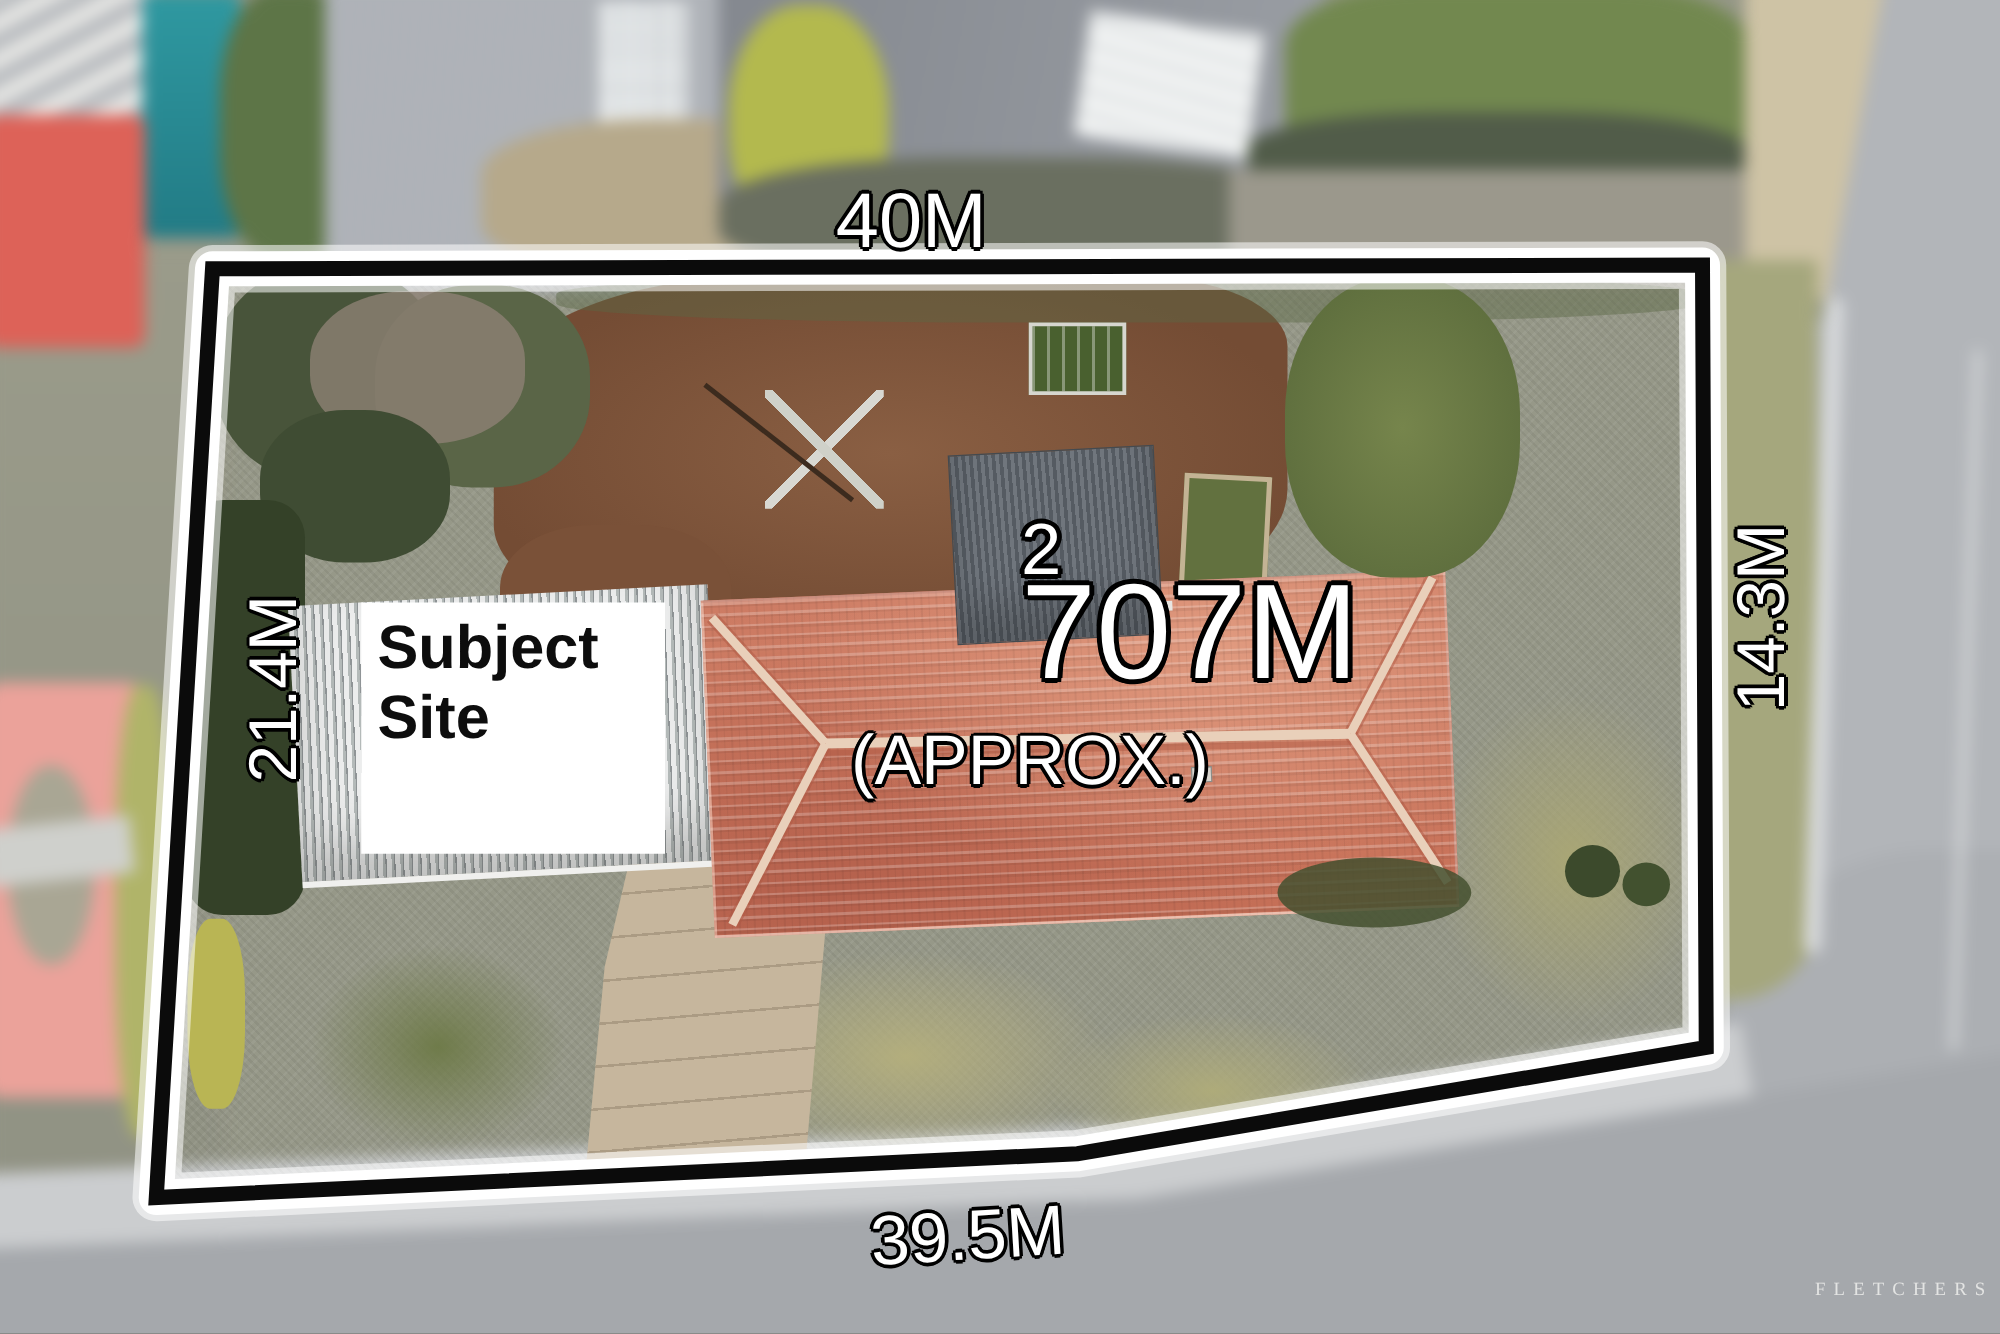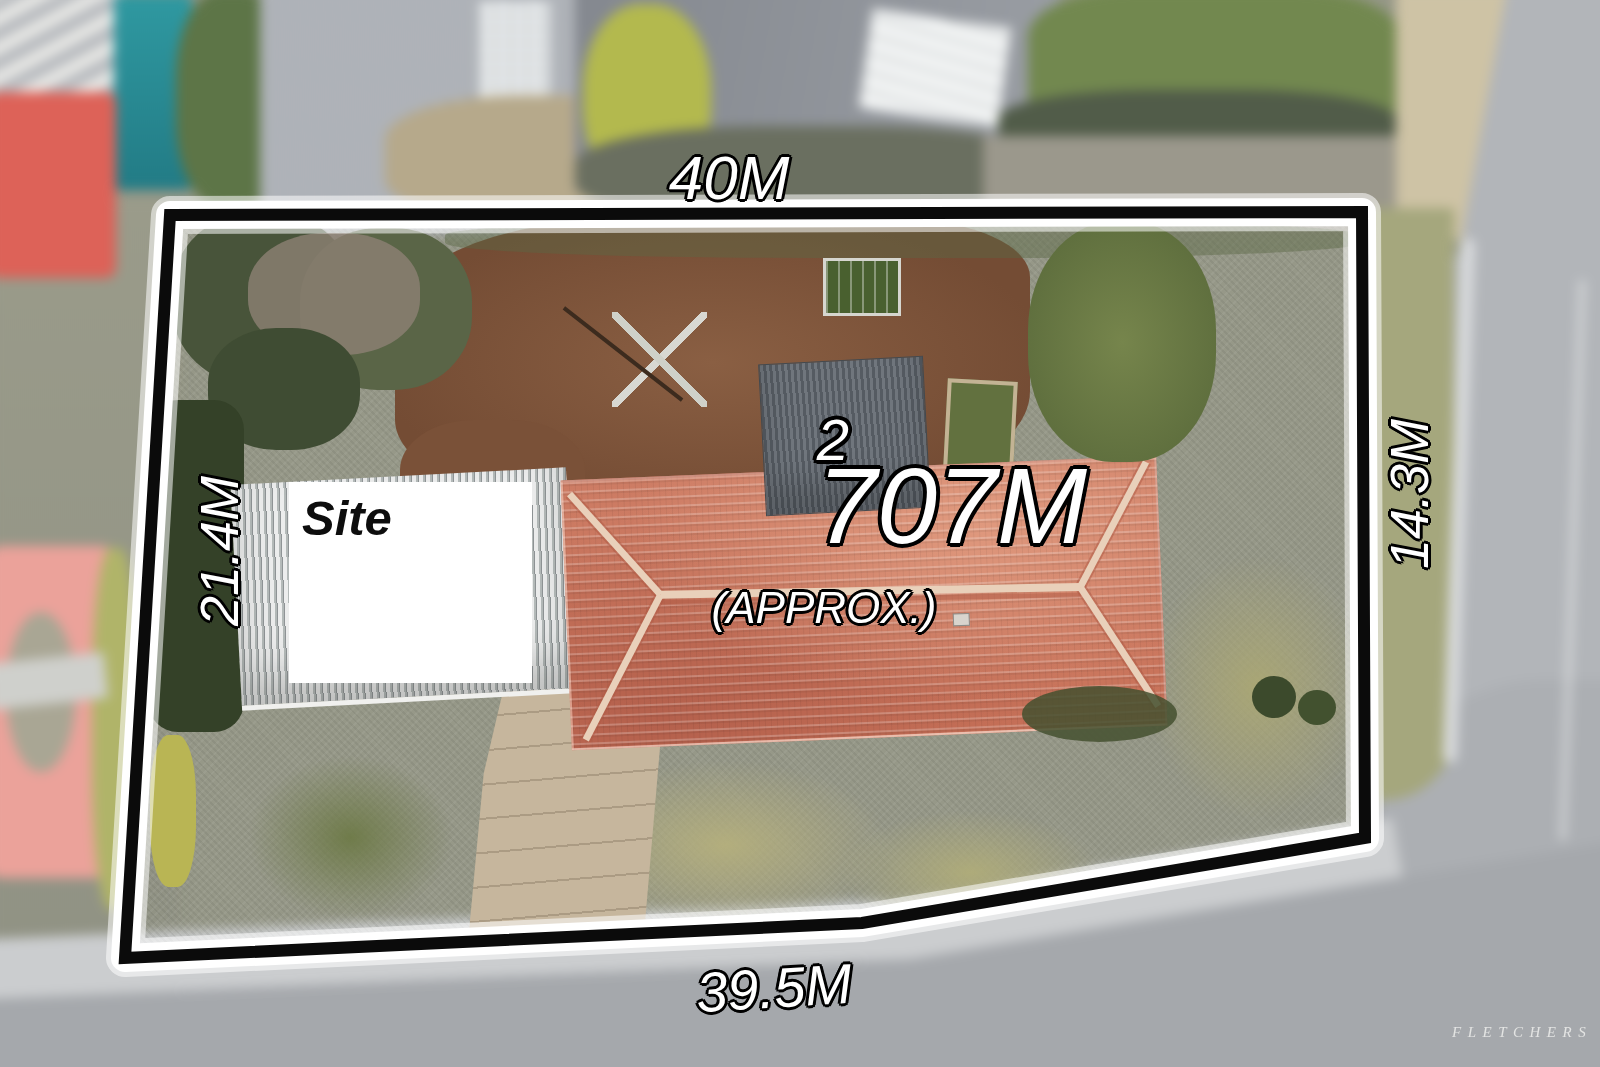--- a/index.html
+++ b/index.html
@@ -1,17 +1,17 @@
 <!DOCTYPE html>
 <html><head>
 <meta charset="utf-8">
 <style>
   html,body{margin:0;padding:0;background:#222;}
   .stage{position:relative;width:1600px;height:1067px;overflow:hidden;
-         background:#969888;font-family:"Liberation Sans",sans-serif;font-style:italic;}
+         background:#969888;font-family:"Liberation Sans",sans-serif;}
   .stage *{position:absolute;box-sizing:border-box;}
 
   
   .ext{inset:0;filter:blur(6px);z-index:1;}
   .striped-roof{left:-12px;top:-12px;width:135px;height:150px;
     background:repeating-linear-gradient(152deg,#ebebe8 0 12px,#b7babe 12px 26px);}
   .teal-shed{left:114px;top:-6px;width:78px;height:196px;background:linear-gradient(#2f99a1,#227b85);border-radius:6px;}
   .foliage-tl{left:176px;top:-10px;width:112px;height:218px;background:#5d7547;border-radius:40%;}
   .gray-roof{left:260px;top:-14px;width:318px;height:248px;background:#a8acb2;
     background-image:repeating-linear-gradient(24deg,rgba(255,255,255,.30) 0 3px,rgba(0,0,0,0) 3px 12px);}
@@ -118,21 +118,21 @@
                 2px 2px 0 #000,-2px 2px 0 #000,2px -2px 0 #000,-2px -2px 0 #000;}
   .dim-top{left:729px;top:177px;transform:translate(-50%,-50%);font-size:62px;}
   .dim-left{left:219px;top:551px;transform:translate(-50%,-50%) rotate(-90deg);font-size:54px;}
   .dim-right{left:1409px;top:494px;transform:translate(-50%,-50%) rotate(-90deg);font-size:54px;}
   .dim-bottom{left:774px;top:988px;transform:translate(-50%,-50%) rotate(-3.5deg);font-size:56px;}
   .area-wrap{left:833px;top:505px;transform:translate(-50%,-50%);color:#fff;white-space:nowrap;
     font-size:108px;font-weight:400;
     text-shadow:4px 0 0 #000,-4px 0 0 #000,0 4px 0 #000,0 -4px 0 #000,
                 3px 3px 0 #000,-3px 3px 0 #000,3px -3px 0 #000,-3px -3px 0 #000;}
   .area-wrap sup{position:relative;top:-46px;font-size:58px;}
-  .area-approx{left:824px;top:608px;transform:translate(-50%,-50%);font-size:44px;}
+  .area-approx{left:824px;top:608px;transform:translate(-50%,-50%);font-size:56px;}
   .site-label-box{left:289px;top:482px;width:243px;height:201px;background:#ffffff;z-index:4;}
   .site-label-box div{position:static;color:#0d0d0d;font-weight:700;font-size:49px;line-height:56px;
     padding-left:13px;padding-top:0;}
   .site-label-box div:first-child{padding-top:8px;}
   .watermark{left:1452px;top:1024px;z-index:5;font-family:"Liberation Serif",serif;
     font-size:15px;letter-spacing:6.5px;color:rgba(245,245,242,.78);white-space:nowrap;}
 </style>
 </head>
 <body>
 
@@ -223,18 +223,19 @@
   </svg>
 
   <div class="labels">
     <span class="dim dim-top">40M</span>
     <span class="dim dim-left">21.4M</span>
     <span class="dim dim-right">14.3M</span>
     <span class="dim dim-bottom">39.5M</span>
     <div class="area-wrap"><span>707M</span><sup>2</sup></div>
     <span class="dim area-approx">(APPROX.)</span>
     <div class="site-label-box">
+      <div>Subject</div>
       <div>Site</div>
     </div>
   </div>
 
   <span class="watermark">FLETCHERS</span>
 </div>
 
 </body></html>

